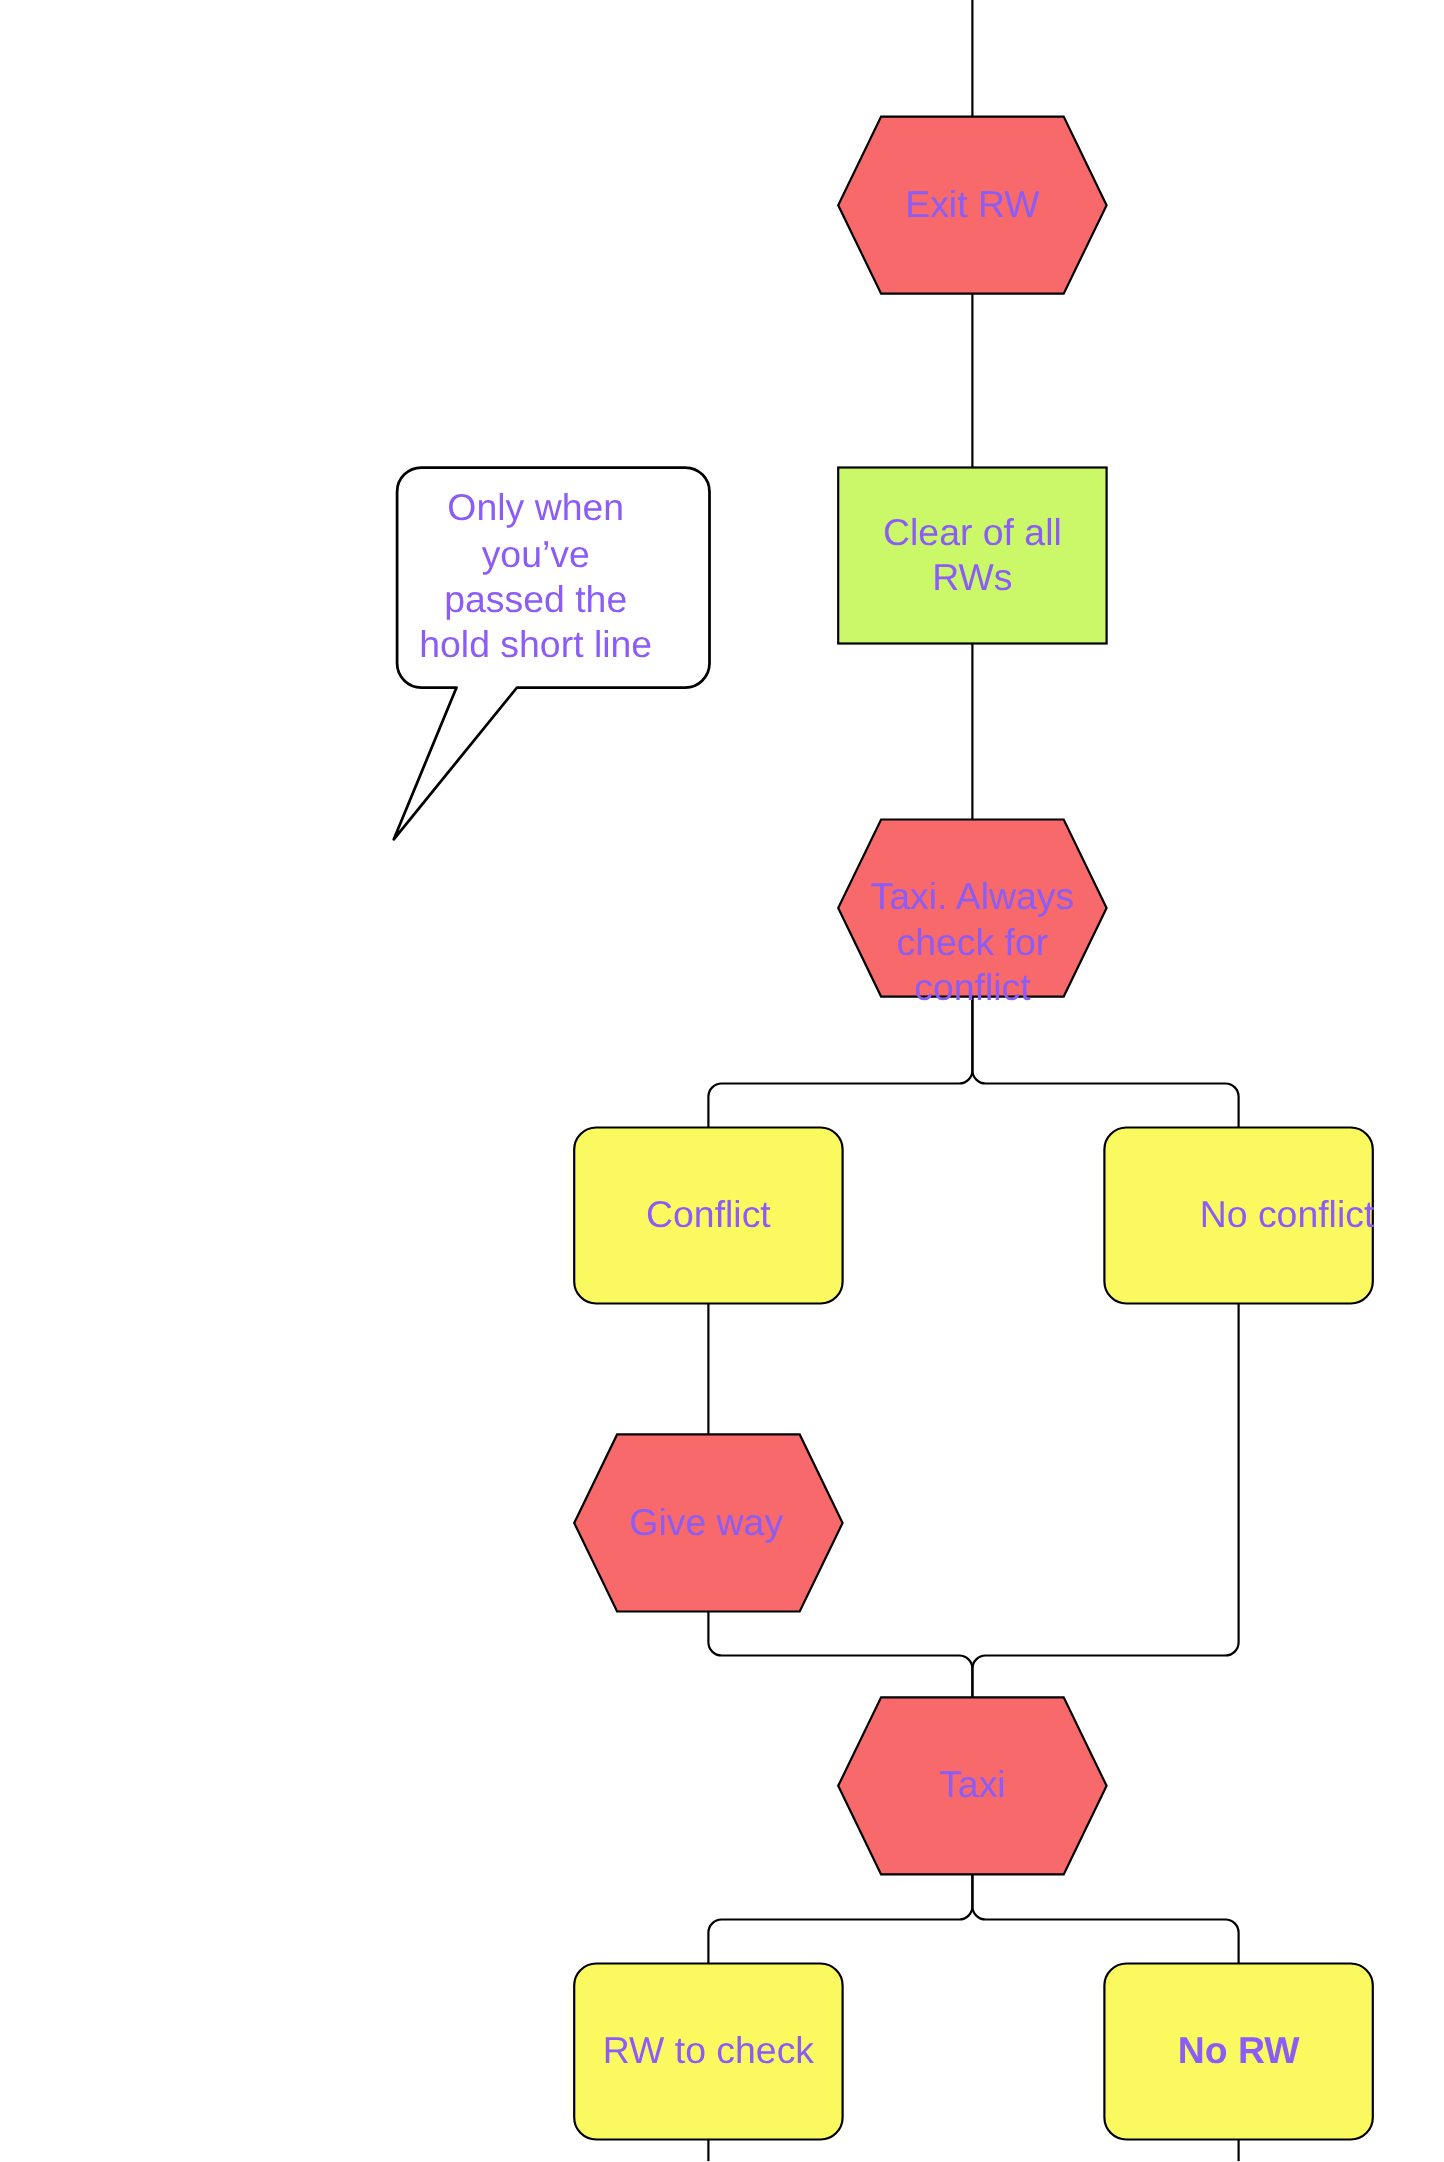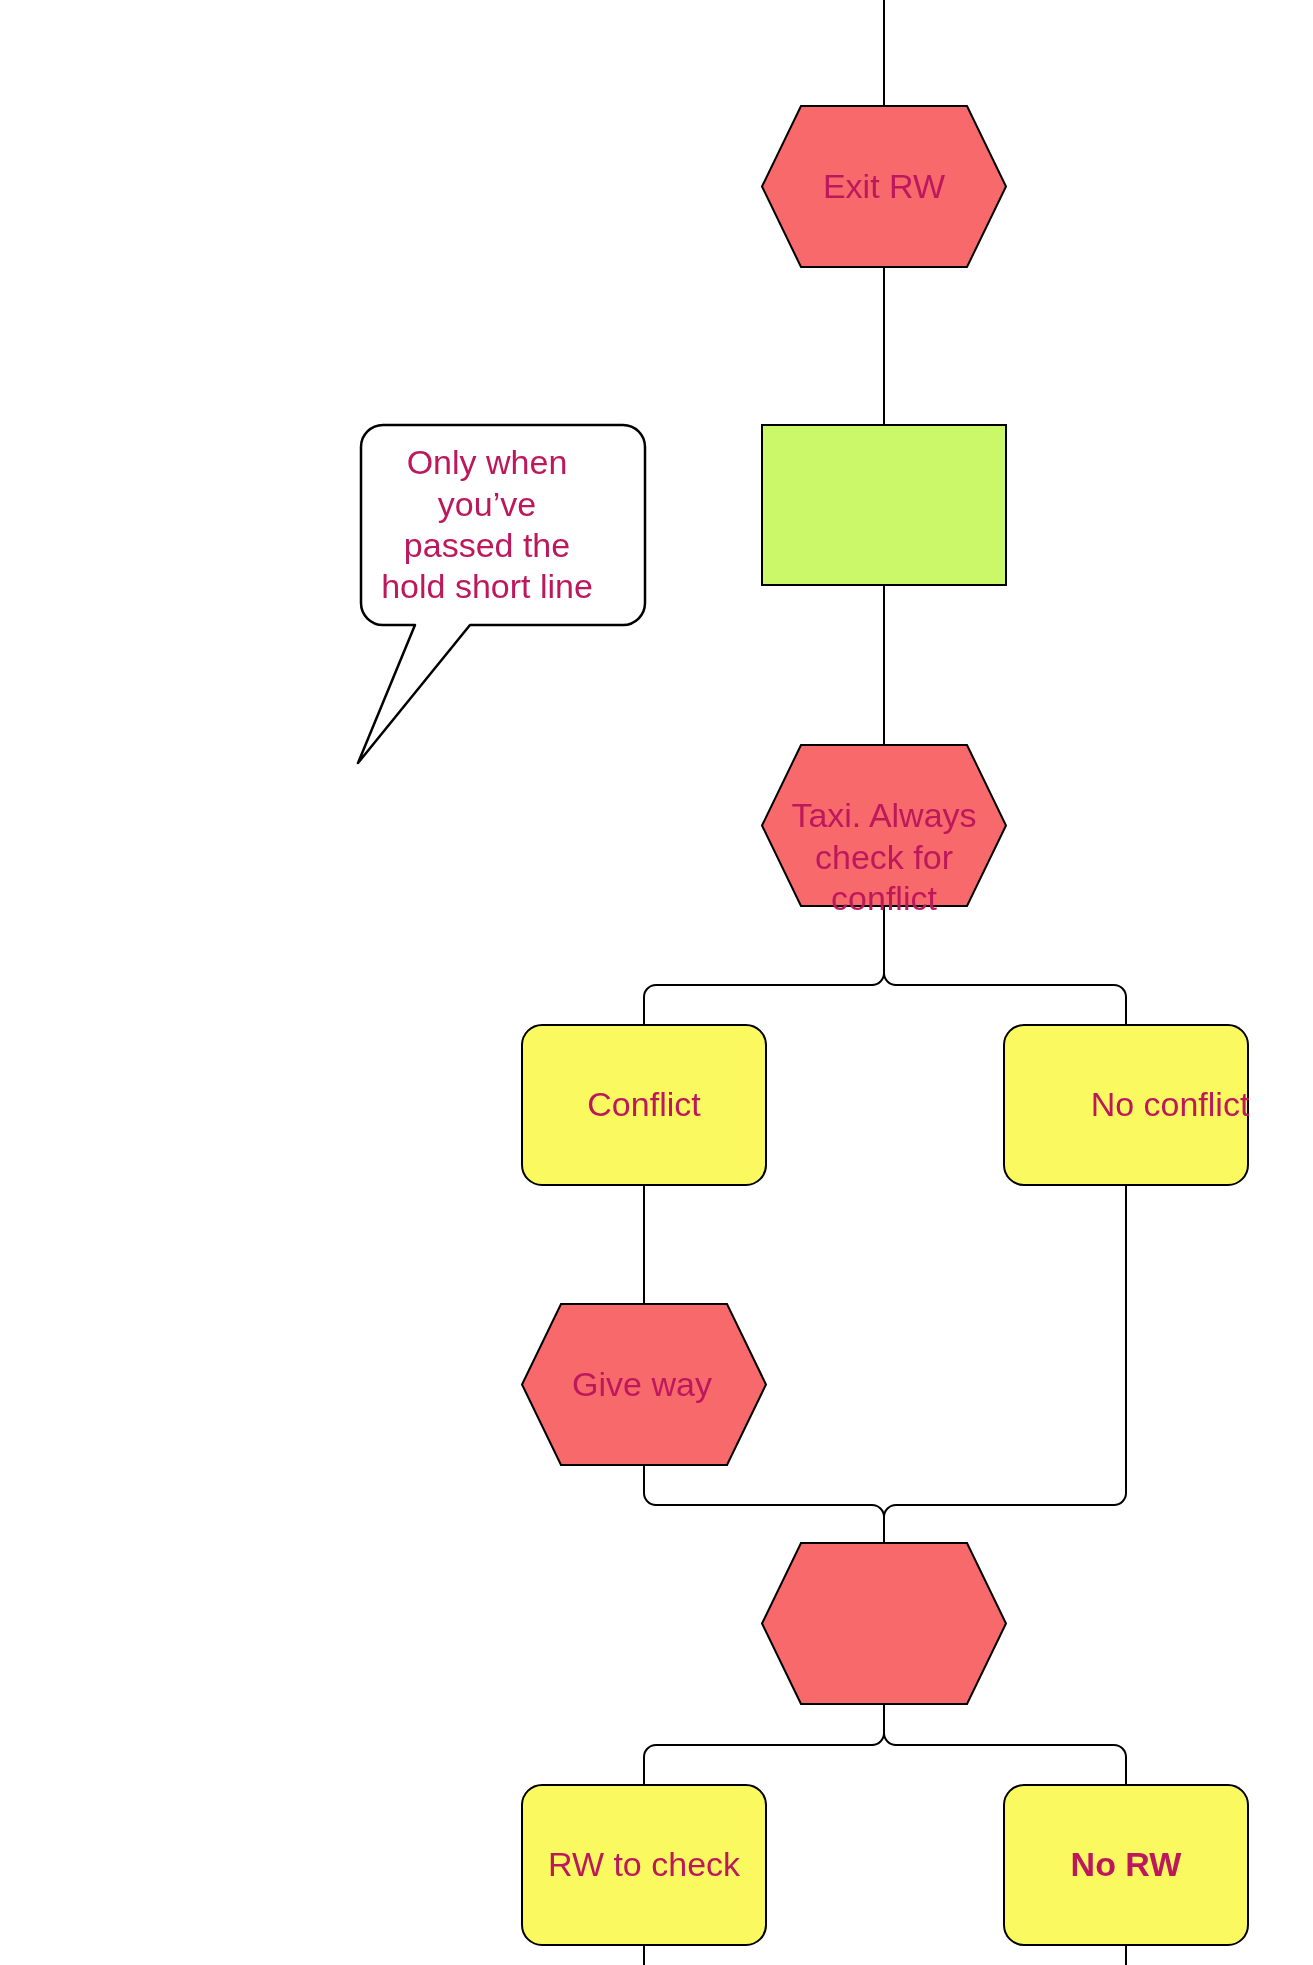--- a/index.html
+++ b/index.html
@@ -13,21 +13,21 @@
   }
   #shapes { position: absolute; left: 0; top: 0; }
   .label {
     position: absolute;
     display: flex;
     align-items: center;
     justify-content: center;
     text-align: center;
     font-size: 34px;
     line-height: 1.22;
-    color: #be185d;
+    color: #8b5cf6;
     white-space: pre-line;
     pointer-events: none;
   }
 </style>
 </head>
 <body>
 
 <div id="canvas">
 
   <svg id="shapes" width="1313" height="1965" viewBox="0 0 1313 1965">
@@ -70,34 +70,37 @@
 
     <rect x="1004" y="1785" width="244" height="160" rx="20" ry="20" stroke="#000000" stroke-width="2" fill="#FAFA60"></rect>
 
     <path d="M 415 625 L 358 763 L 470 625 H 623
              A 22 22 0 0 0 645 603 V 447 A 22 22 0 0 0 623 425
              H 383 A 22 22 0 0 0 361 447 V 603 A 22 22 0 0 0 383 625 Z" stroke="#000000" stroke-width="2.5" stroke-linejoin="round" fill="#FFFFFF"></path>
   </svg>
 
   <div class="label" style="left:762px; top:106px;  width:244px; height:161px;">Exit RW</div>
 
+  <div class="label" style="left:762px; top:425px;  width:244px; height:160px;">Clear of all
+RWs</div>
 
   <div class="label" style="left:345px; top:425px;  width:284px; height:200px;">Only when
 you’ve
 passed the
 hold short line</div>
 
   <div class="label" style="left:762px; top:745px;  width:244px; height:161px;margin-top:32px;">Taxi. Always
 check for
 conflict</div>
 
   <div class="label" style="left:522px; top:1025px; width:244px; height:160px;">Conflict</div>
 
   <div class="label" style="left:1004px; top:1025px; width:244px; height:160px;padding-left:44px;">No conflict</div>
 
   <div class="label" style="left:520px; top:1304px; width:244px; height:161px;">Give way</div>
 
+  <div class="label" style="left:762px; top:1543px; width:244px; height:161px;">Taxi</div>
 
   <div class="label" style="left:522px; top:1785px; width:244px; height:160px;">RW to check</div>
 
   <div class="label" style="left:1004px; top:1785px; width:244px; height:160px;font-weight:bold;">No RW</div>
 
 </div>
 
 </body></html>

